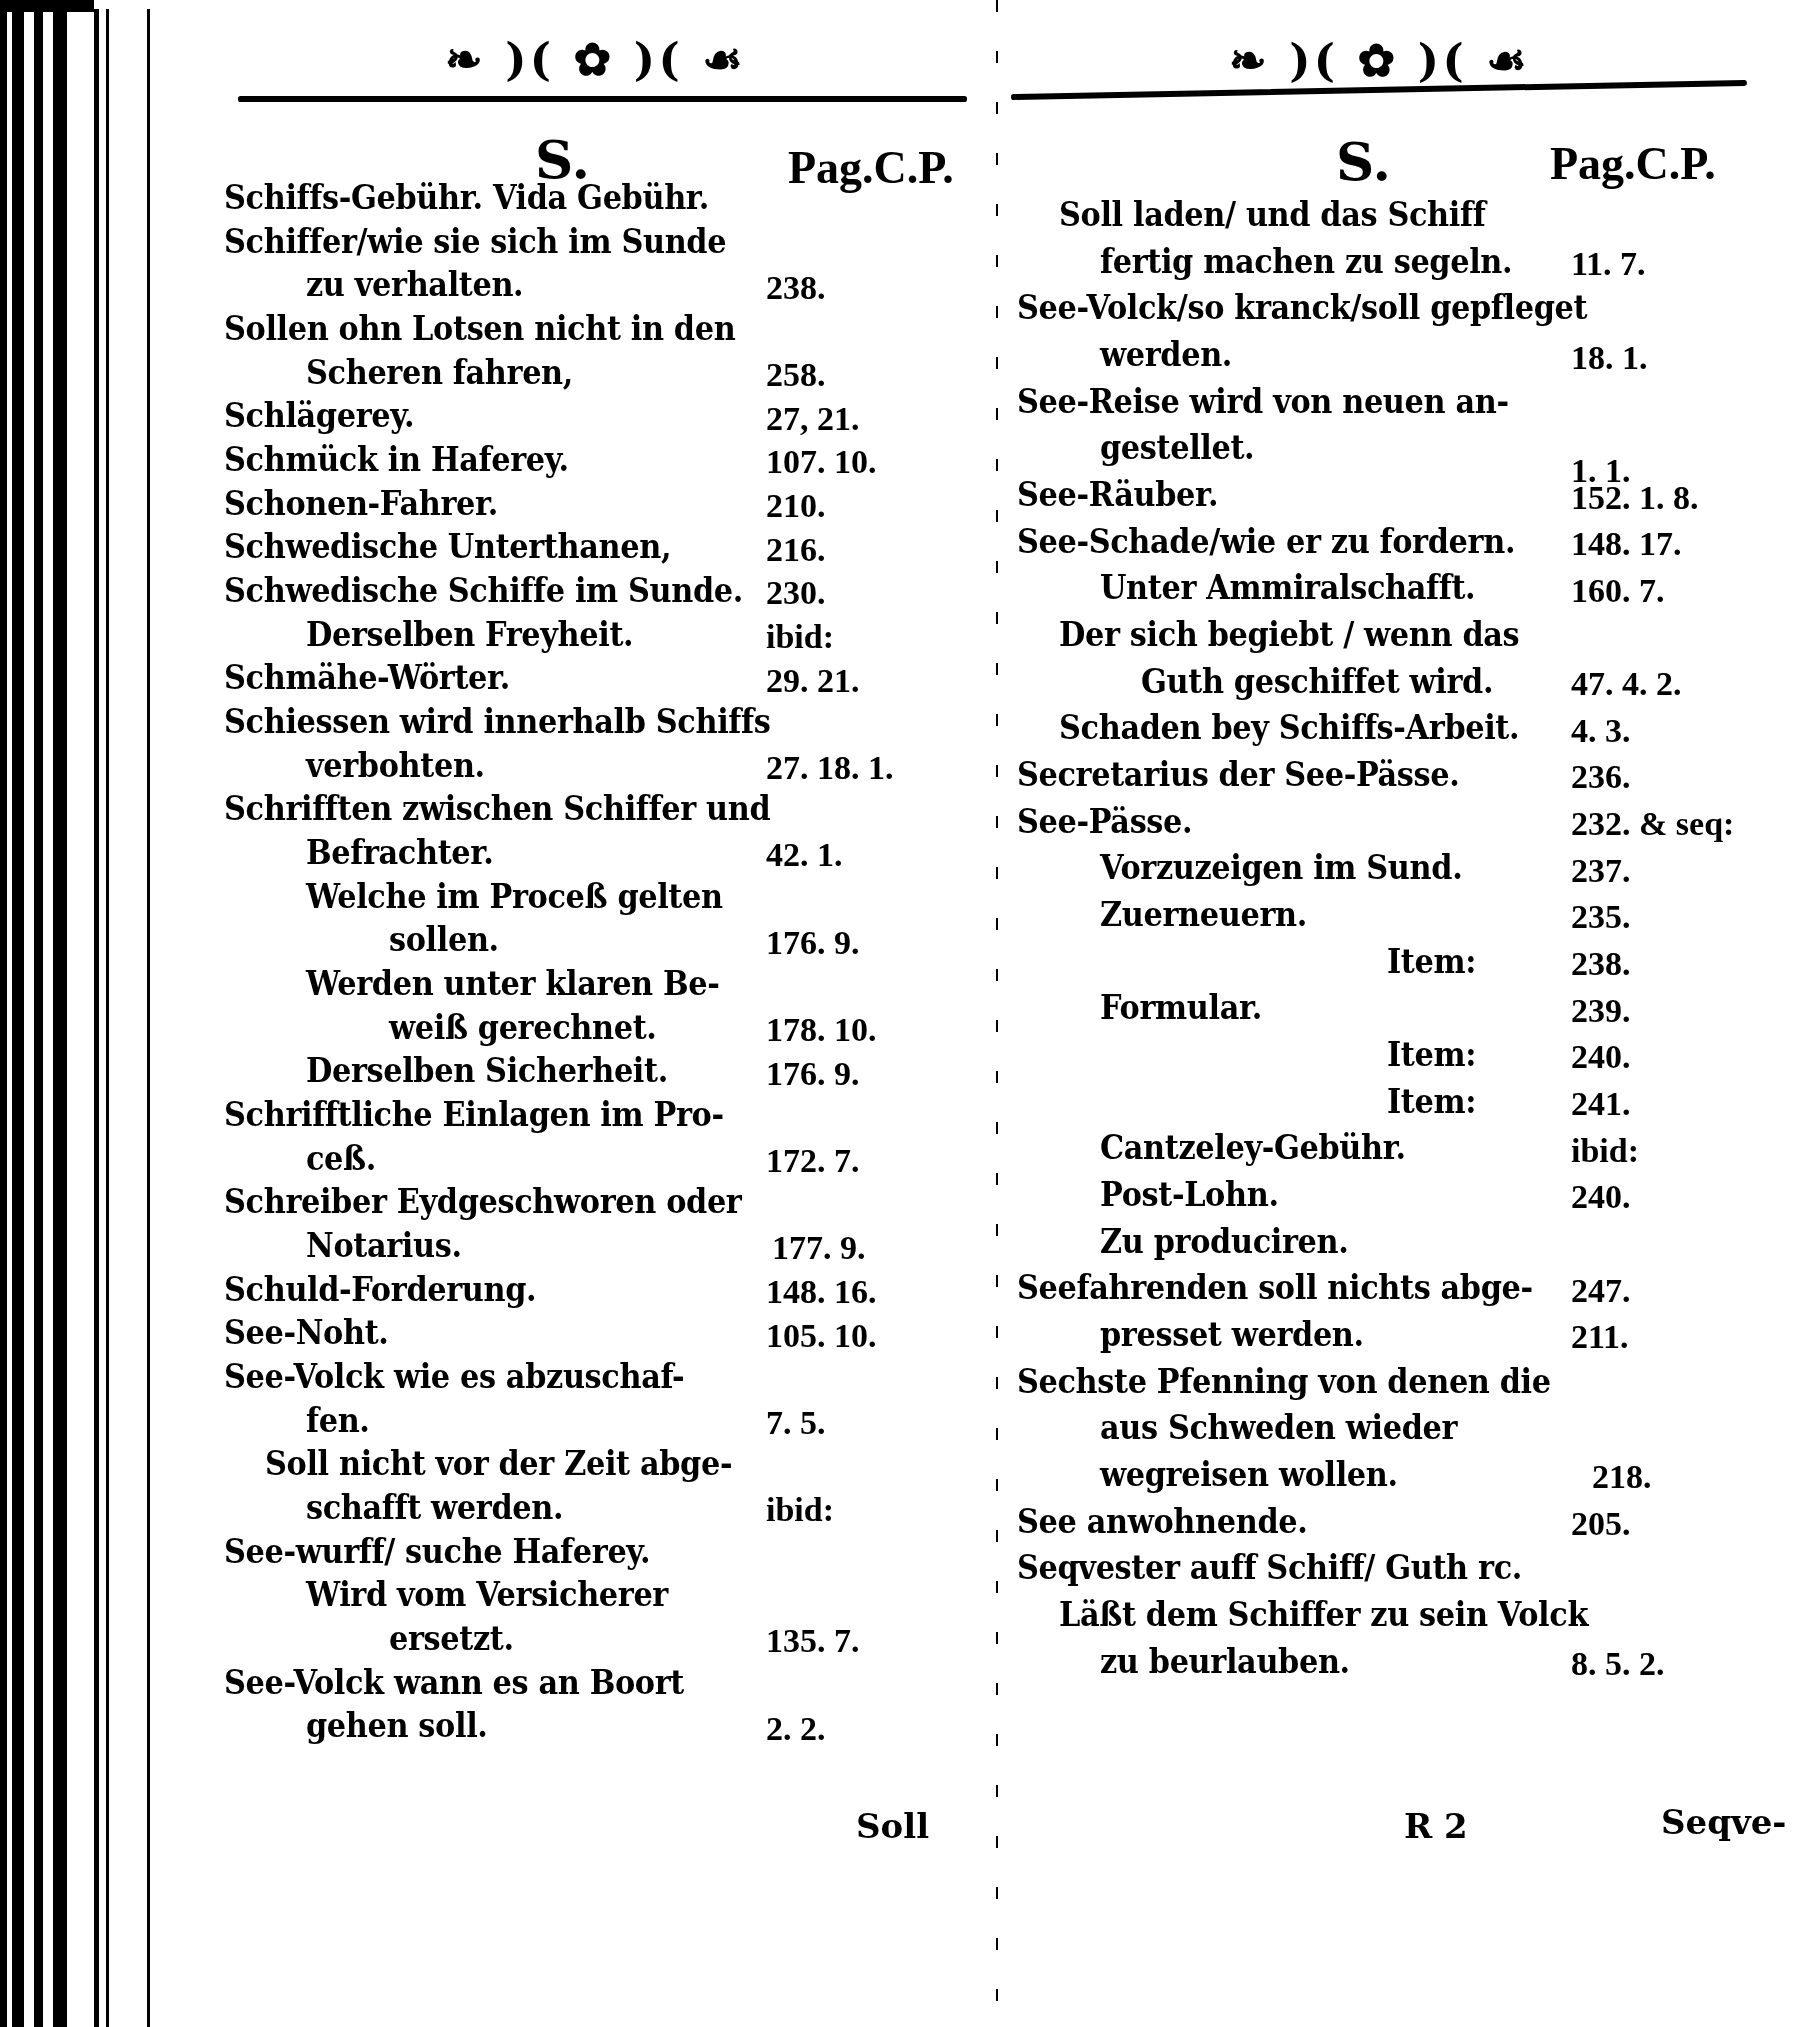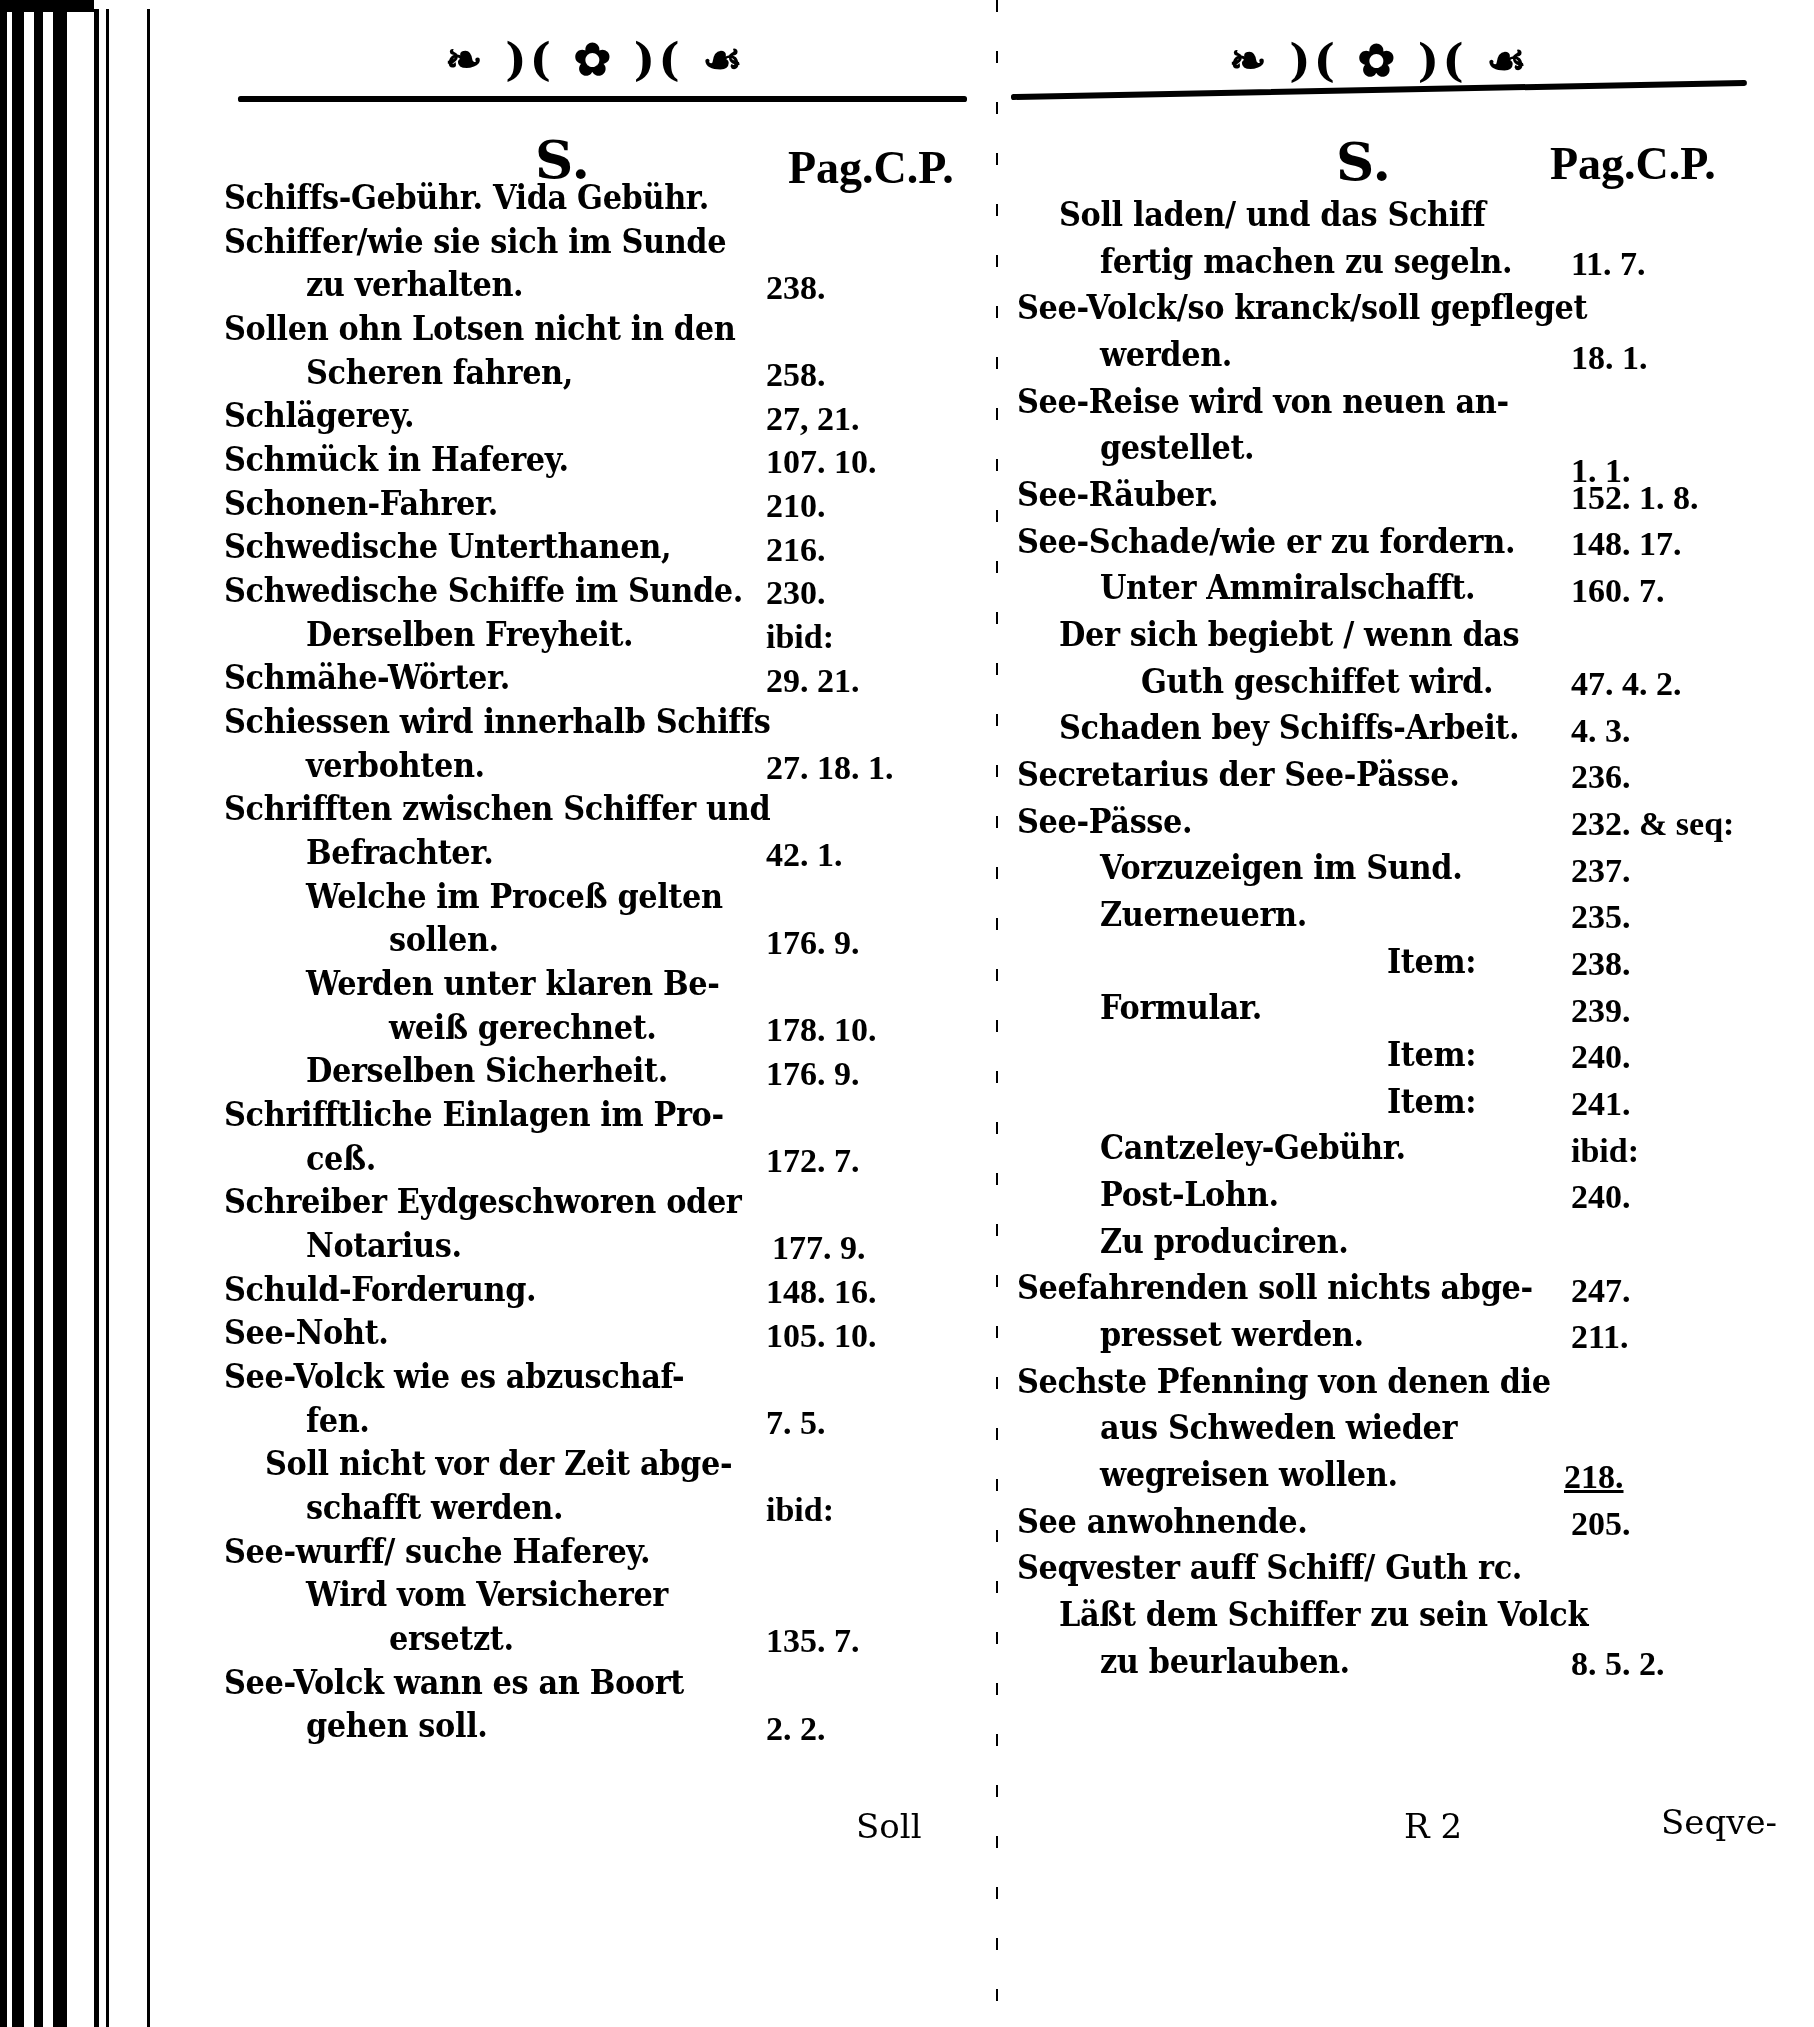--- a/index.html
+++ b/index.html
@@ -10,21 +10,21 @@
   .page { position:absolute; top:0; height:2027px; }
   .ornament { position:absolute; font-family:"DejaVu Serif", serif; font-weight:bold;
               font-size:45px; letter-spacing:3.4px; white-space:nowrap; }
   .rule { position:absolute; height:6px; background:#000; border-radius:2.6px; }
   .letter-head { position:absolute; font-size:53px; font-weight:bold; font-family:"DejaVu Serif", serif; }
   .col-head { position:absolute; font-size:46px; font-weight:bold; font-family:"Liberation Serif", serif; }
   .line { position:absolute; white-space:nowrap; font-family:"DejaVu Serif", serif;
           font-weight:bold; font-size:33px; letter-spacing:-0.4px; transform:scaleX(0.92); transform-origin:left center; }
   .ref { position:absolute; white-space:nowrap; font-family:"Liberation Serif", serif;
          font-weight:bold; font-size:34px; }
-  .catch { position:absolute; font-family:"DejaVu Serif", serif; font-weight:normal; font-size:34px; }
+  .catch { position:absolute; font-family:"DejaVu Serif", serif; font-weight:bold; font-size:34px; }
   .gutter { position:absolute; left:996px; top:0; width:1.7px; height:2027px;
             background:repeating-linear-gradient(to bottom,#000 0 12px,transparent 12px 51px); }
 </style>
 </head>
 <body>
 
 <div class="spine">
   <div class="stripe" style="left:0;width:6.8px;top:0"></div>
   <div class="stripe" style="left:12px;width:12px"></div>
   <div class="stripe" style="left:34px;width:8.6px"></div>
@@ -173,21 +173,21 @@
       <div class="ref" style="left: 569px; top: 1260px; margin-top: 12px;">247.</div>
       <div class="line" style="left: 15.4px; top: 1268px;">Seefahrenden soll nichts abge-</div>
       <div class="ref" style="left: 569px; top: 1272px;"></div>
       <div class="line" style="left: 98px; top: 1315px;">presset werden.</div>
       <div class="ref" style="left: 569px; top: 1318px;">211.</div>
       <div class="line" style="left: 15.4px; top: 1362px;">Sechste Pfenning von denen die</div>
       <div class="ref" style="left: 569px; top: 1365px;"></div>
       <div class="line" style="left: 98px; top: 1408px;">aus Schweden wieder</div>
       <div class="ref" style="left: 569px; top: 1412px;"></div>
       <div class="line" style="left: 98px; top: 1455px;">wegreisen wollen.</div>
-      <div class="ref" style="left: 562px; top: 1458px; text-decoration: underline;">218.</div>
+      <div class="ref" style="left: 590px; top: 1458px;">218.</div>
       <div class="line" style="left: 15.4px; top: 1502px;">See anwohnende.</div>
       <div class="ref" style="left: 569px; top: 1505px;">205.</div>
       <div class="line" style="left: 15.4px; top: 1548px;">Seqvester auff Schiff/ Guth rc.</div>
       <div class="ref" style="left: 569px; top: 1552px;"></div>
       <div class="line" style="left: 57px; top: 1595px;">Läßt dem Schiffer zu sein Volck</div>
       <div class="ref" style="left: 569px; top: 1598px;"></div>
       <div class="line" style="left: 98px; top: 1642px;">zu beurlauben.</div>
       <div class="ref" style="left: 569px; top: 1645px;">8. 5. 2.</div>
     </div>
   <div class="catch" style="left:402px;top:1806px;">R 2</div>

